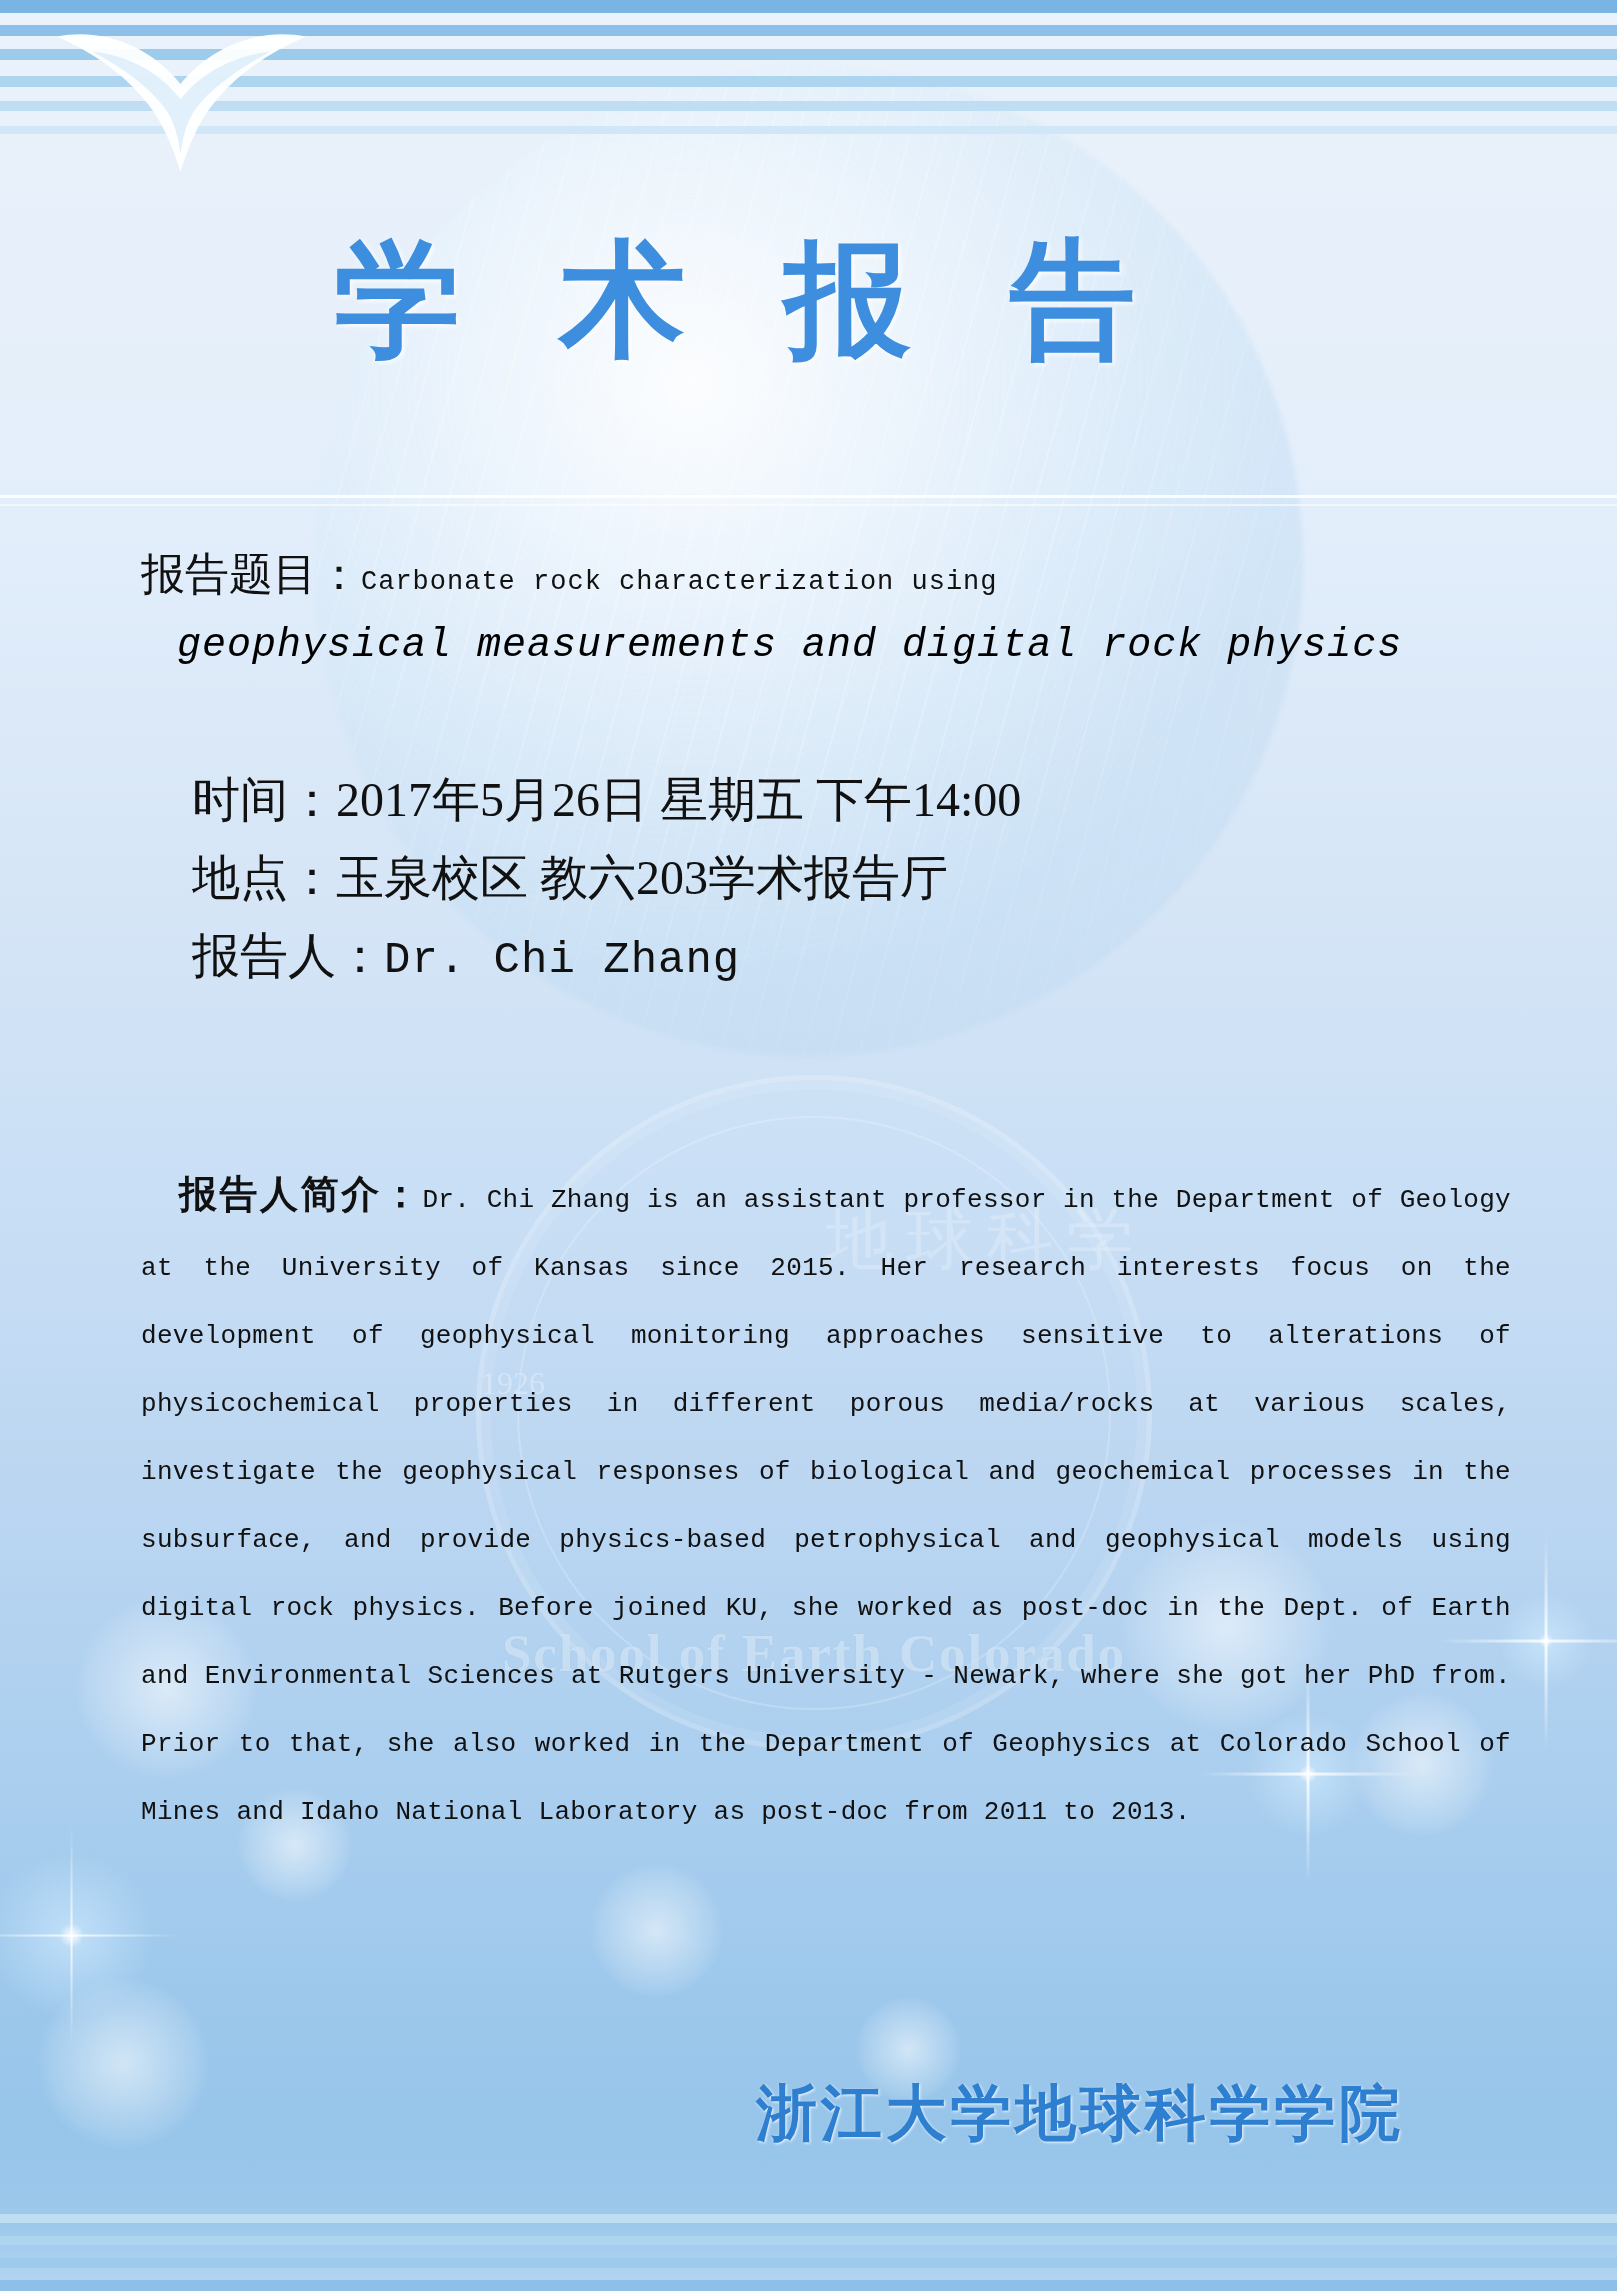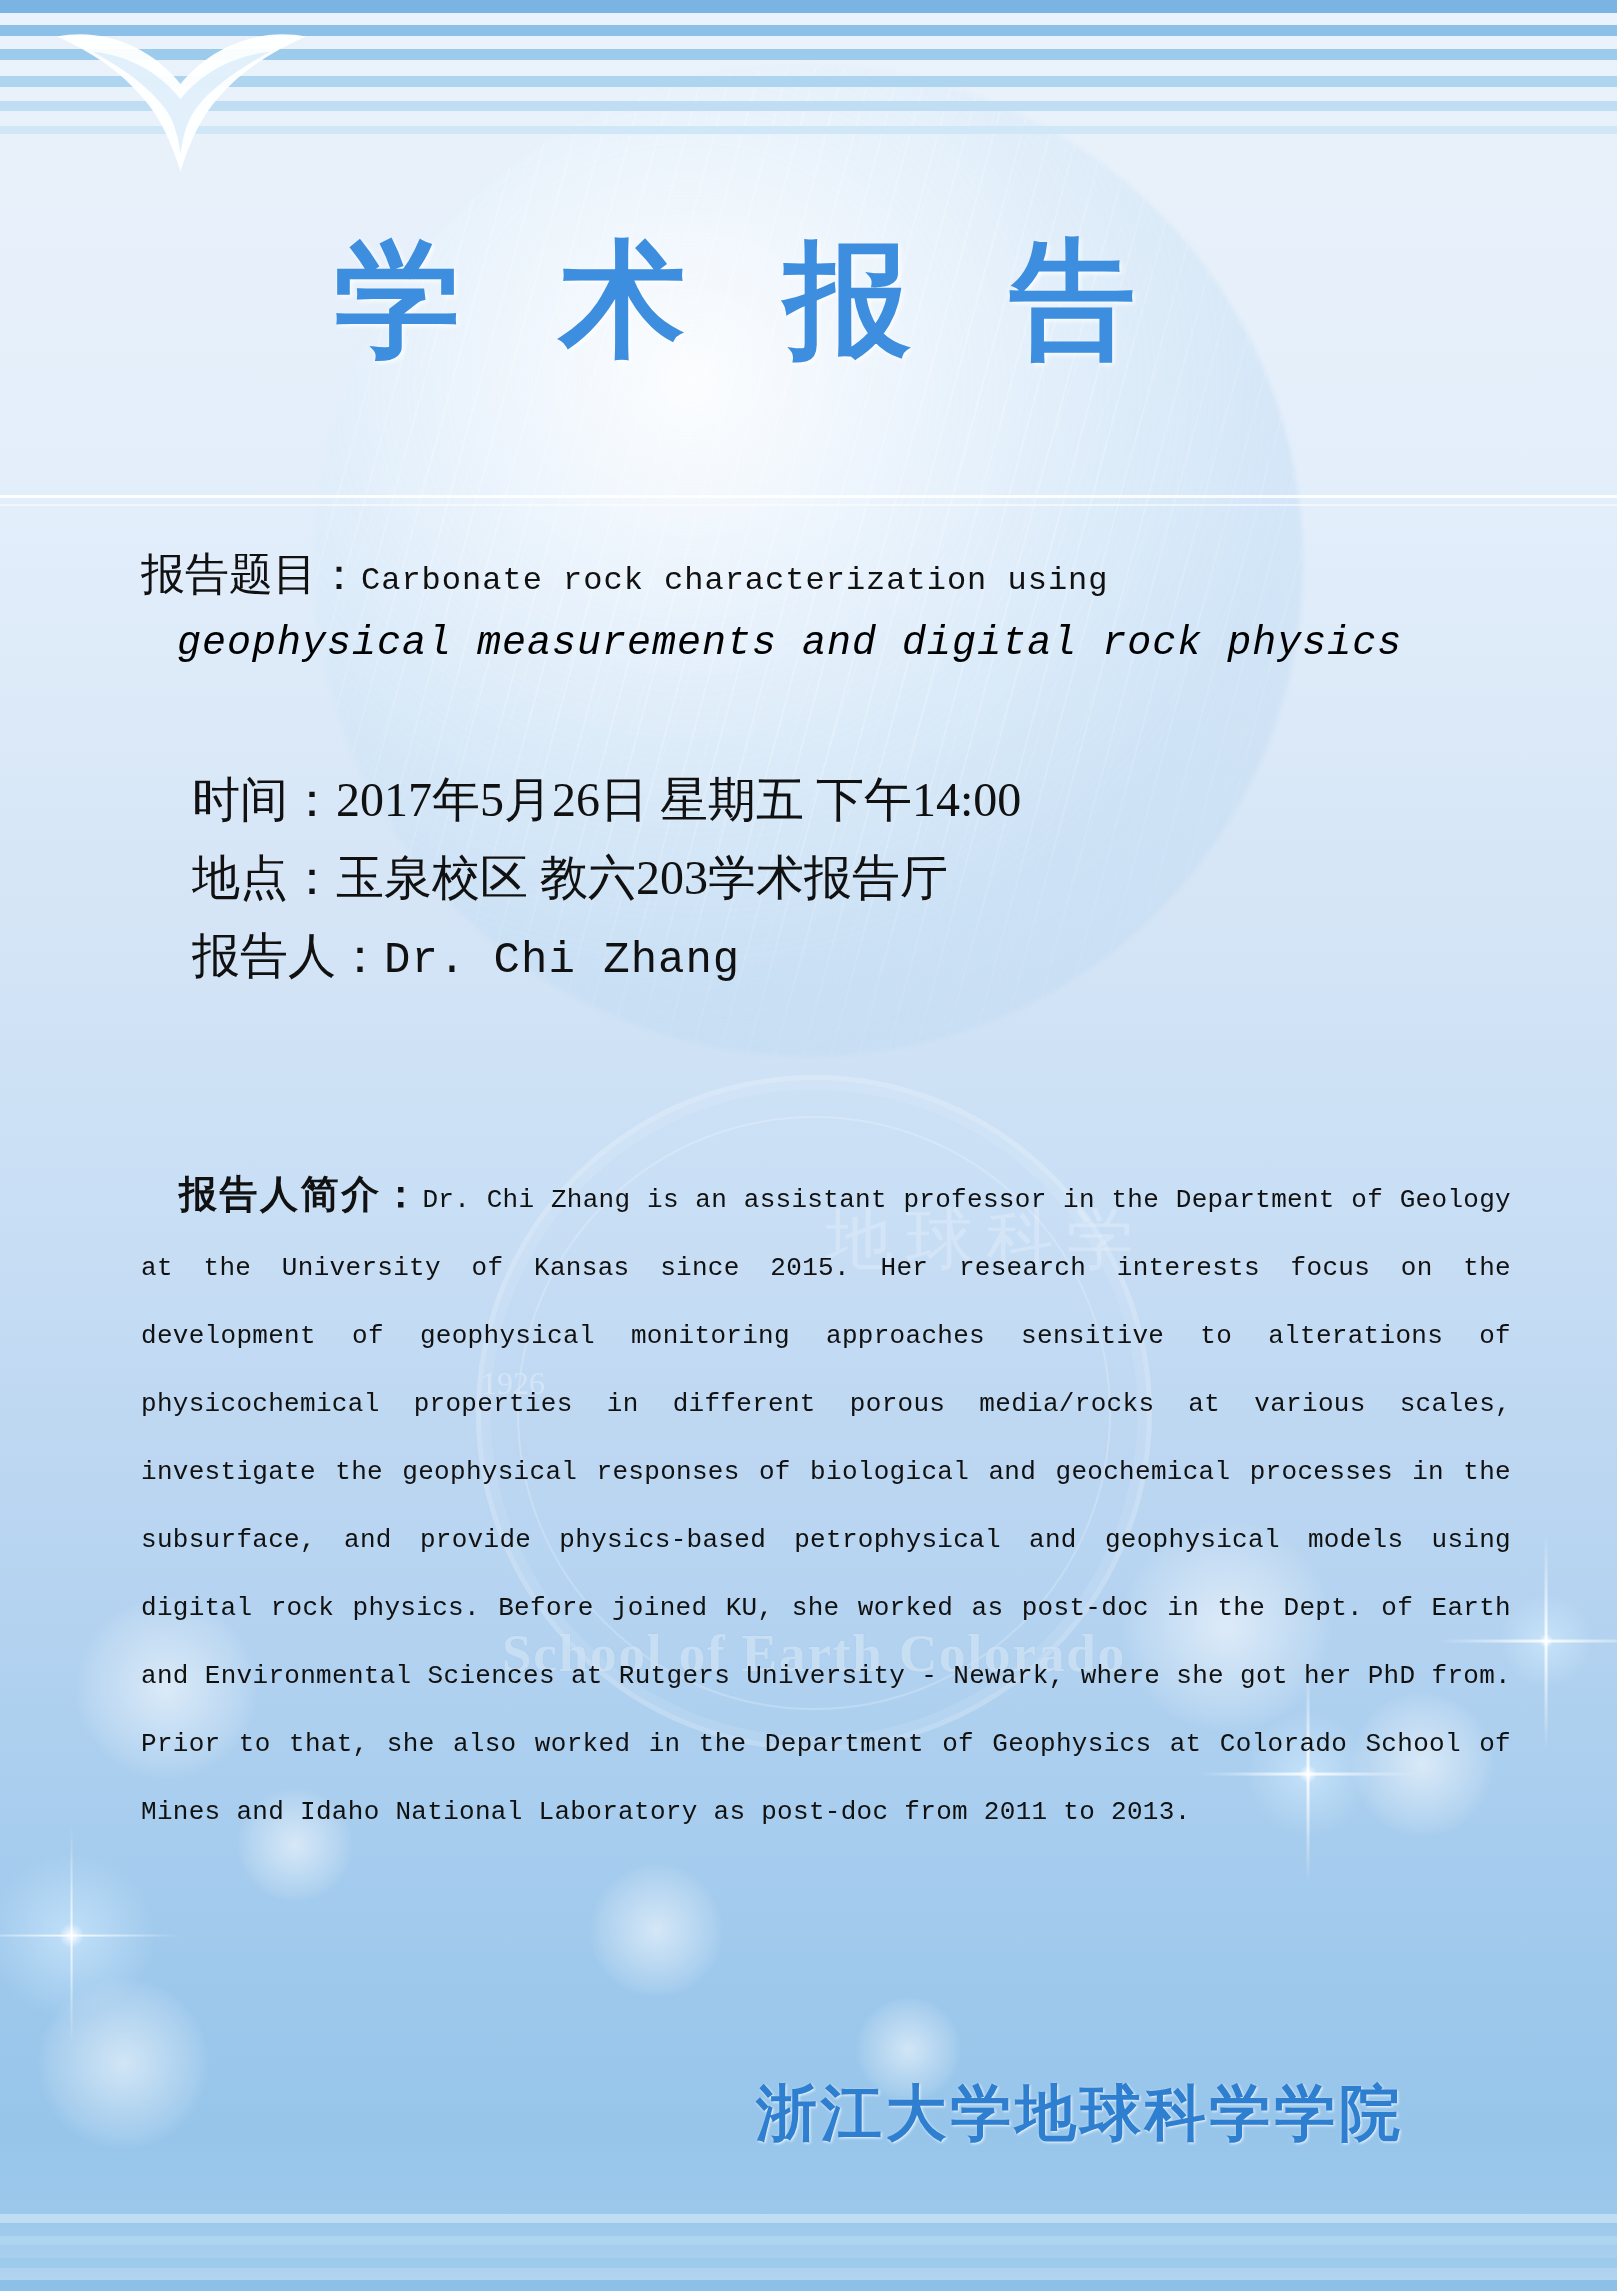--- a/index.html
+++ b/index.html
@@ -225,21 +225,21 @@
     line-height: 63px;
     color: #111;
   }
   .topic-label {
     font-family: "Liberation Sans", sans-serif;
     font-size: 44px;
     font-weight: 500;
   }
   .topic-value {
     font-family: "Liberation Mono", monospace;
-    font-size: 32px;
+    font-size: 27px;
     letter-spacing: 1px;
     text-align: right;
   }
   .topic-cont {
     font-family: "Liberation Mono", monospace;
     font-size: 40px;
     letter-spacing: 1px;
     display: block;
     padding-left: 36px;
     line-height: 63px;

